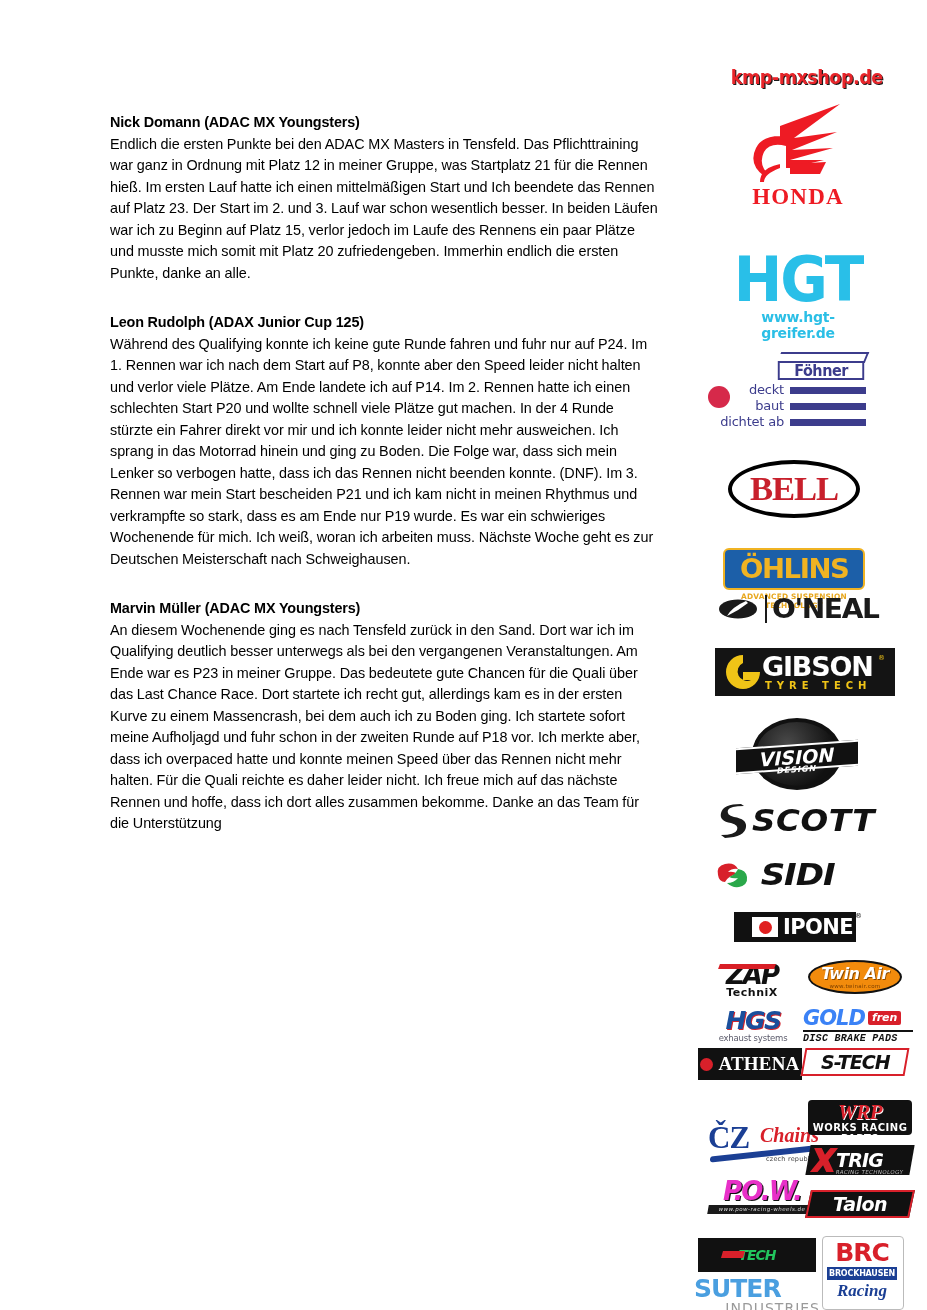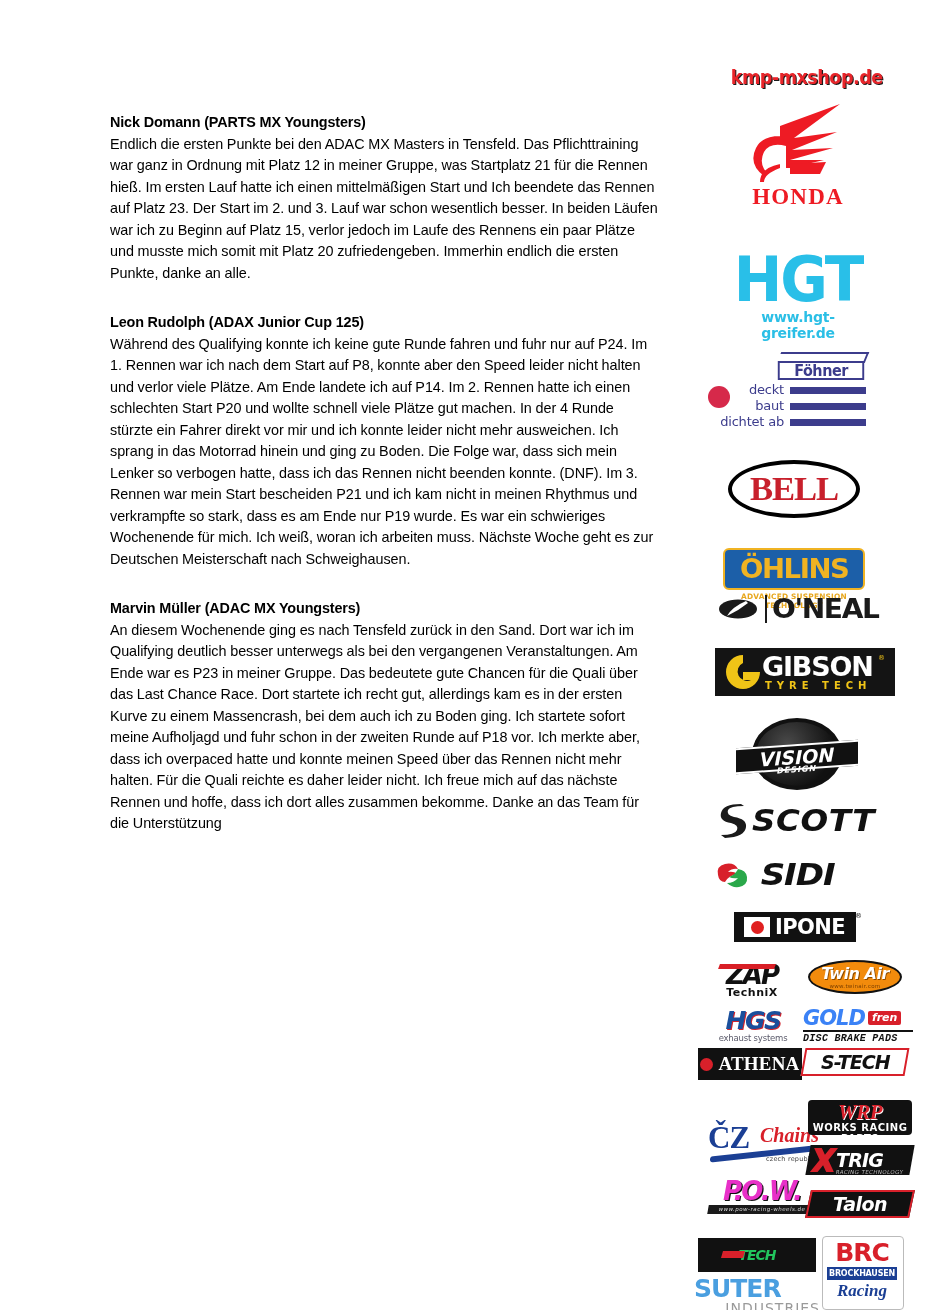--- a/index.html
+++ b/index.html
@@ -274,21 +274,21 @@
     font-size: 31px; font-weight: bold; font-style: italic;
     color: #111; letter-spacing: -1px; line-height: 33px;
     transform: scaleX(1.1);
   }
 
   
   #logo-ipone { left: 74px; top: 872px; width: 128px; height: 34px; }
   .ipone-box {
     width: 122px; height: 30px; background: #111;
     border: 2px solid #111; box-sizing: border-box;
-    display: flex; align-items: center; padding-left: 8px;
+    display: flex; align-items: center; padding-left: 16px;
   }
   .ipone-flag {
     width: 26px; height: 20px; background: #fff;
     display: flex; align-items: center; justify-content: center;
     flex: none;
   }
   .ipone-dot { width: 13px; height: 13px; border-radius: 50%; background: #e02020; }
   .ipone-word {
     color: #fff; font-family: "DejaVu Sans", sans-serif;
     font-size: 21px; font-weight: bold; letter-spacing: -0.6px;
@@ -553,21 +553,21 @@
     font-size: 17px; font-weight: bold; font-style: italic;
     color: #1b3f94; line-height: 20px;
   }
 </style>
 </head>
 <body>
 
 <div id="article">
 
   <div class="report">
-    <p class="report-heading">Nick Domann (PARTS MX Youngsters)</p>
+    <p class="report-heading">Nick Domann (ADAC MX Youngsters)</p>
     <p class="report-body">Endlich die ersten Punkte bei den ADAC MX Masters in Tensfeld. Das Pflichttraining war ganz in Ordnung mit Platz 12 in meiner Gruppe, was Startplatz 21 für die Rennen hieß. Im ersten Lauf hatte ich einen mittelmäßigen Start und Ich beendete das Rennen auf Platz 23. Der Start im 2. und 3. Lauf war schon wesentlich besser. In beiden Läufen war ich zu Beginn auf Platz 15, verlor jedoch im Laufe des Rennens ein paar Plätze und musste mich somit mit Platz 20 zufriedengeben. Immerhin endlich die ersten Punkte, danke an alle.</p>
   </div>
 
   <div class="report">
     <p class="report-heading">Leon Rudolph (ADAX Junior Cup 125)</p>
     <p class="report-body">Während des Qualifying konnte ich keine gute Runde fahren und fuhr nur auf P24. Im 1. Rennen war ich nach dem Start auf P8, konnte aber den Speed leider nicht halten und verlor viele Plätze. Am Ende landete ich auf P14.  Im 2. Rennen hatte ich einen schlechten Start P20 und wollte schnell viele Plätze gut machen. In der 4 Runde stürzte ein Fahrer direkt vor mir und ich konnte leider nicht mehr ausweichen.  Ich sprang in das Motorrad hinein und ging zu Boden. Die Folge war, dass sich mein Lenker so verbogen hatte, dass ich das Rennen nicht beenden konnte. (DNF). Im 3. Rennen war mein Start bescheiden P21 und ich kam nicht in meinen Rhythmus und verkrampfte so stark, dass es am Ende nur P19 wurde. Es war ein schwieriges Wochenende für mich. Ich weiß, woran ich arbeiten muss. Nächste Woche geht es zur Deutschen Meisterschaft nach Schweighausen.</p>
   </div>
 
   <div class="report">
     <p class="report-heading">Marvin Müller (ADAC MX Youngsters)</p>

